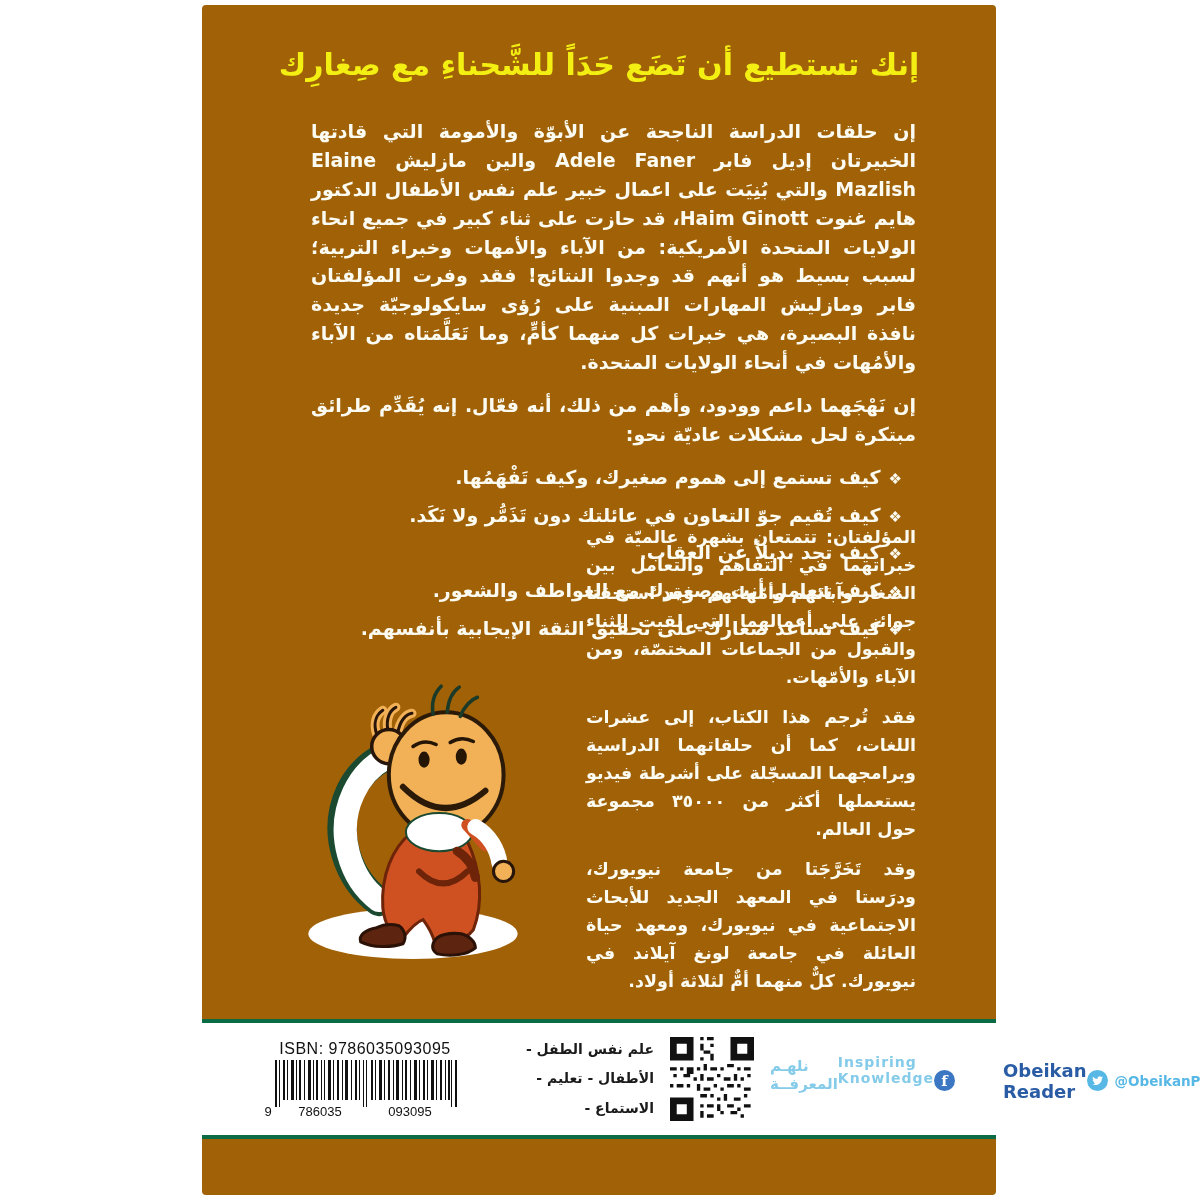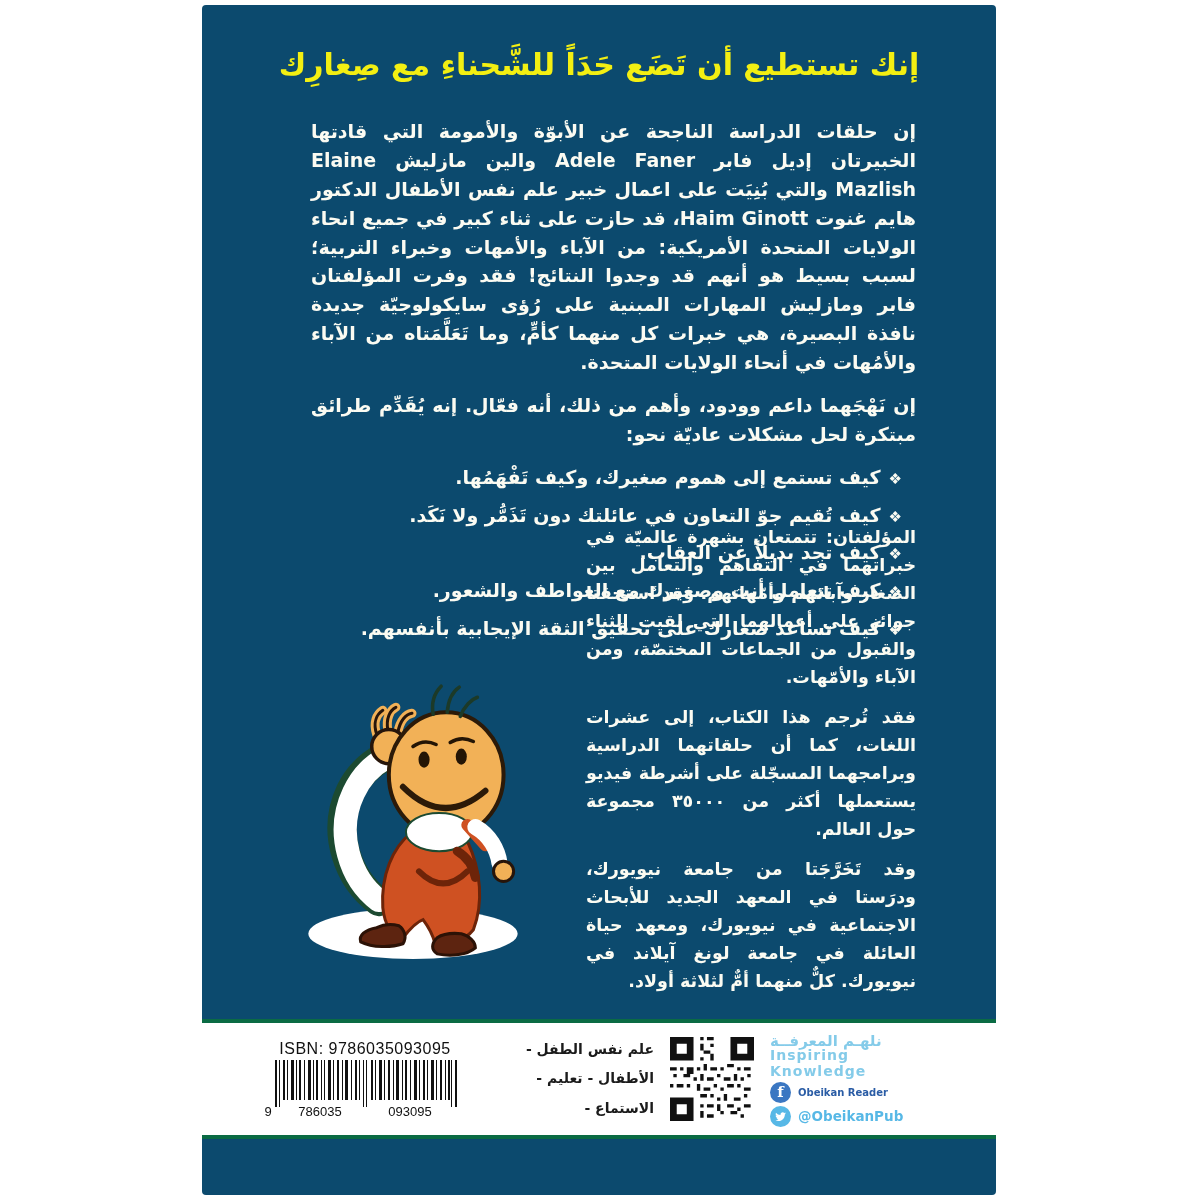--- a/index.html
+++ b/index.html
@@ -2,21 +2,21 @@
 <html lang="ar"><head>
 <meta charset="utf-8">
 <style>
   html,body{margin:0;padding:0;}
   body{
     width:1200px;height:1200px;position:relative;background:#ffffff;
     font-family:"DejaVu Sans",sans-serif;overflow:hidden;
   }
   .cover{
     position:absolute;left:202px;top:5px;width:794px;height:1190px;
-    background:#0c4a6e;border-radius:4px;
+    background:#a16207;border-radius:4px;
   }
   .cover-title{
     position:absolute;top:42px;left:0;right:0;text-align:center;
     color:#f3ef12;font-size:30px;font-weight:bold;letter-spacing:1px;
     direction:rtl;
   }
   .intro{
     position:absolute;top:112px;left:80px;right:80px;
     direction:rtl;text-align:justify;
     color:#fbfbf2;font-size:19px;font-weight:bold;line-height:1.52;margin-left:29px;
@@ -44,29 +44,29 @@
   .barcode-block{width:230px;text-align:center;color:#111;}
   .isbn-label{font-size:16px;letter-spacing:0.5px;font-family:"Liberation Sans",sans-serif;}
   .barcode-svg{width:220px;height:58px;display:block;margin:2px auto 0;}
   .barcode-svg text{font-family:"Liberation Sans",sans-serif;font-size:13px;fill:#111;}
   .categories{
     width:158px;direction:ltr;text-align:right;color:#1b1b1b;
     font-size:14px;font-weight:bold;line-height:2.1;
   }
   .qr-block{width:84px;height:84px;}
   .qr-block svg{width:84px;height:84px;display:block;}
-  .social{width:178px;display:flex;flex-direction:column;}
+  .social{width:178px;display:flex;}
   .tagline-ar{color:#84cbe9;font-size:15px;font-weight:bold;direction:rtl;text-align:left;letter-spacing:1px;}
   .tagline-en{color:#84cbe9;font-size:14px;font-weight:bold;letter-spacing:1px;margin-top:-3px;}
   .social-row{display:flex;align-items:center;gap:7px;margin-top:3px;}
   .social-circle{width:21px;height:21px;border-radius:50%;display:flex;align-items:center;justify-content:center;flex:0 0 21px;}
   .fb-circle{background:#3b77c2;color:#fff;font-weight:bold;font-size:15px;font-family:"DejaVu Serif",serif;}
   .tw-circle{background:#57b8e6;}
   .tw-circle svg{width:13px;height:13px;}
-  .fb-label{color:#2a5ca5;font-size:10px;font-weight:bold;}
+  .fb-label{color:#2a5ca5;font-size:18px;font-weight:bold;margin-left:41px;}
   .tw-label{color:#57b8e6;font-size:13.5px;font-weight:bold;}
   .publisher{width:180px;text-align:center;color:#2b3990;position:relative;}
   .pub-tag-ar{font-size:11px;font-weight:bold;direction:rtl;display:block;margin-bottom:-4px;text-align:center;padding-left:60px;}
   .pub-name-ar{font-size:36px;font-weight:bold;direction:rtl;line-height:1;display:block;}
   .pub-name-en{font-size:26px;font-weight:bold;line-height:0.9;display:block;margin-top:-2px;letter-spacing:1px;}
   .pub-subtitle{font-size:10px;font-weight:bold;letter-spacing:7px;display:block;margin-top:3px;}
 </style>
 </head>
 <body>
 

